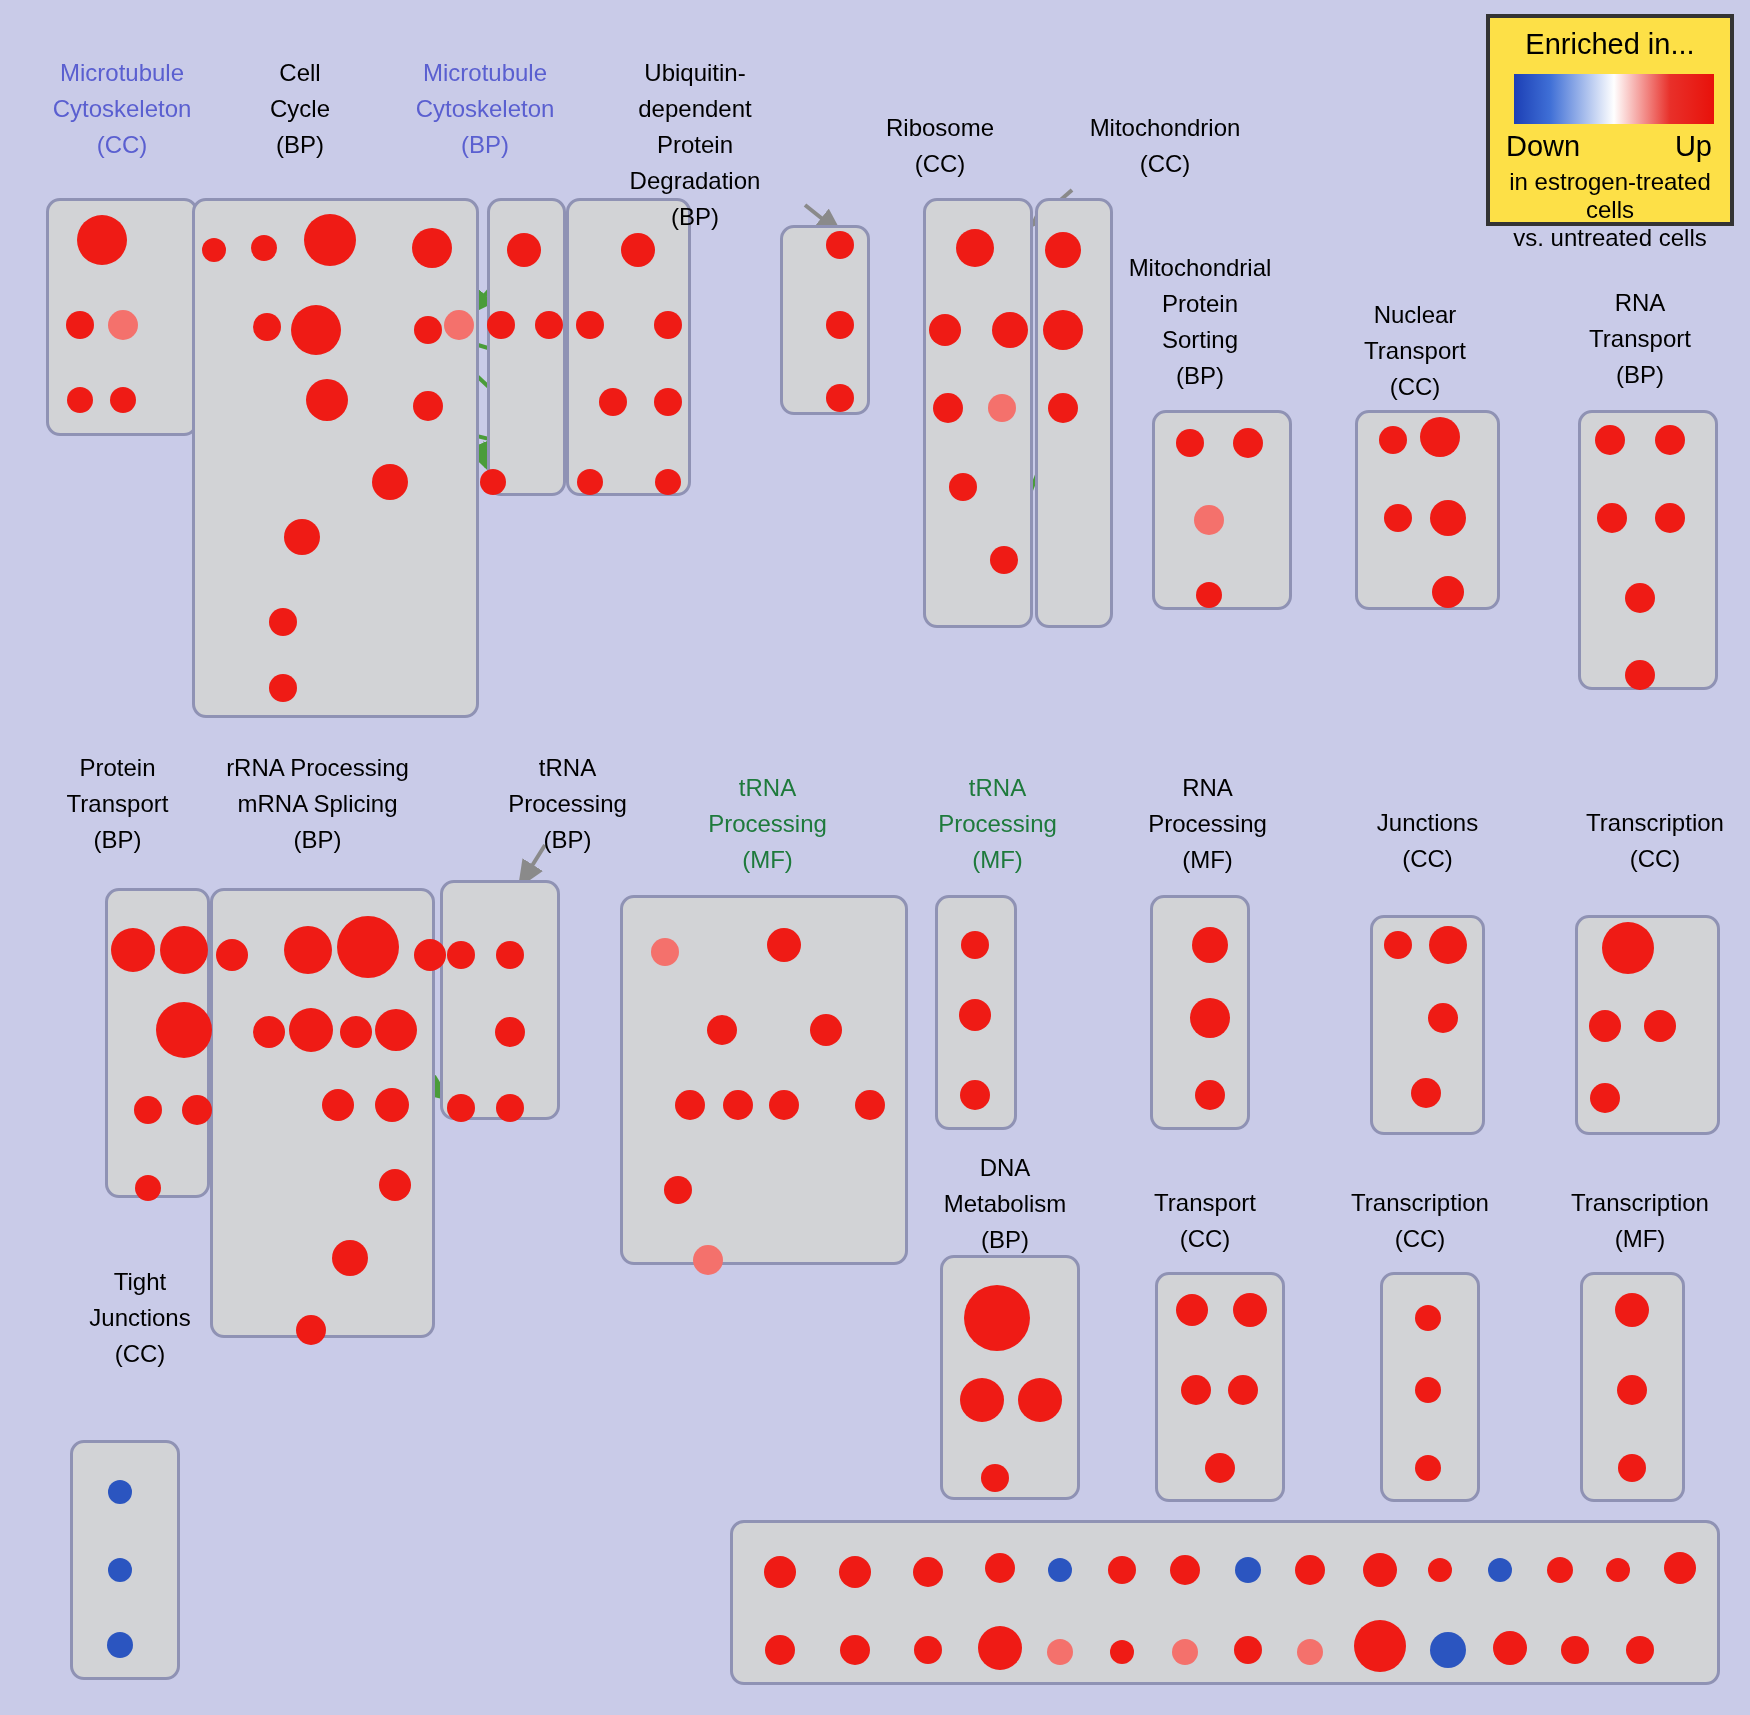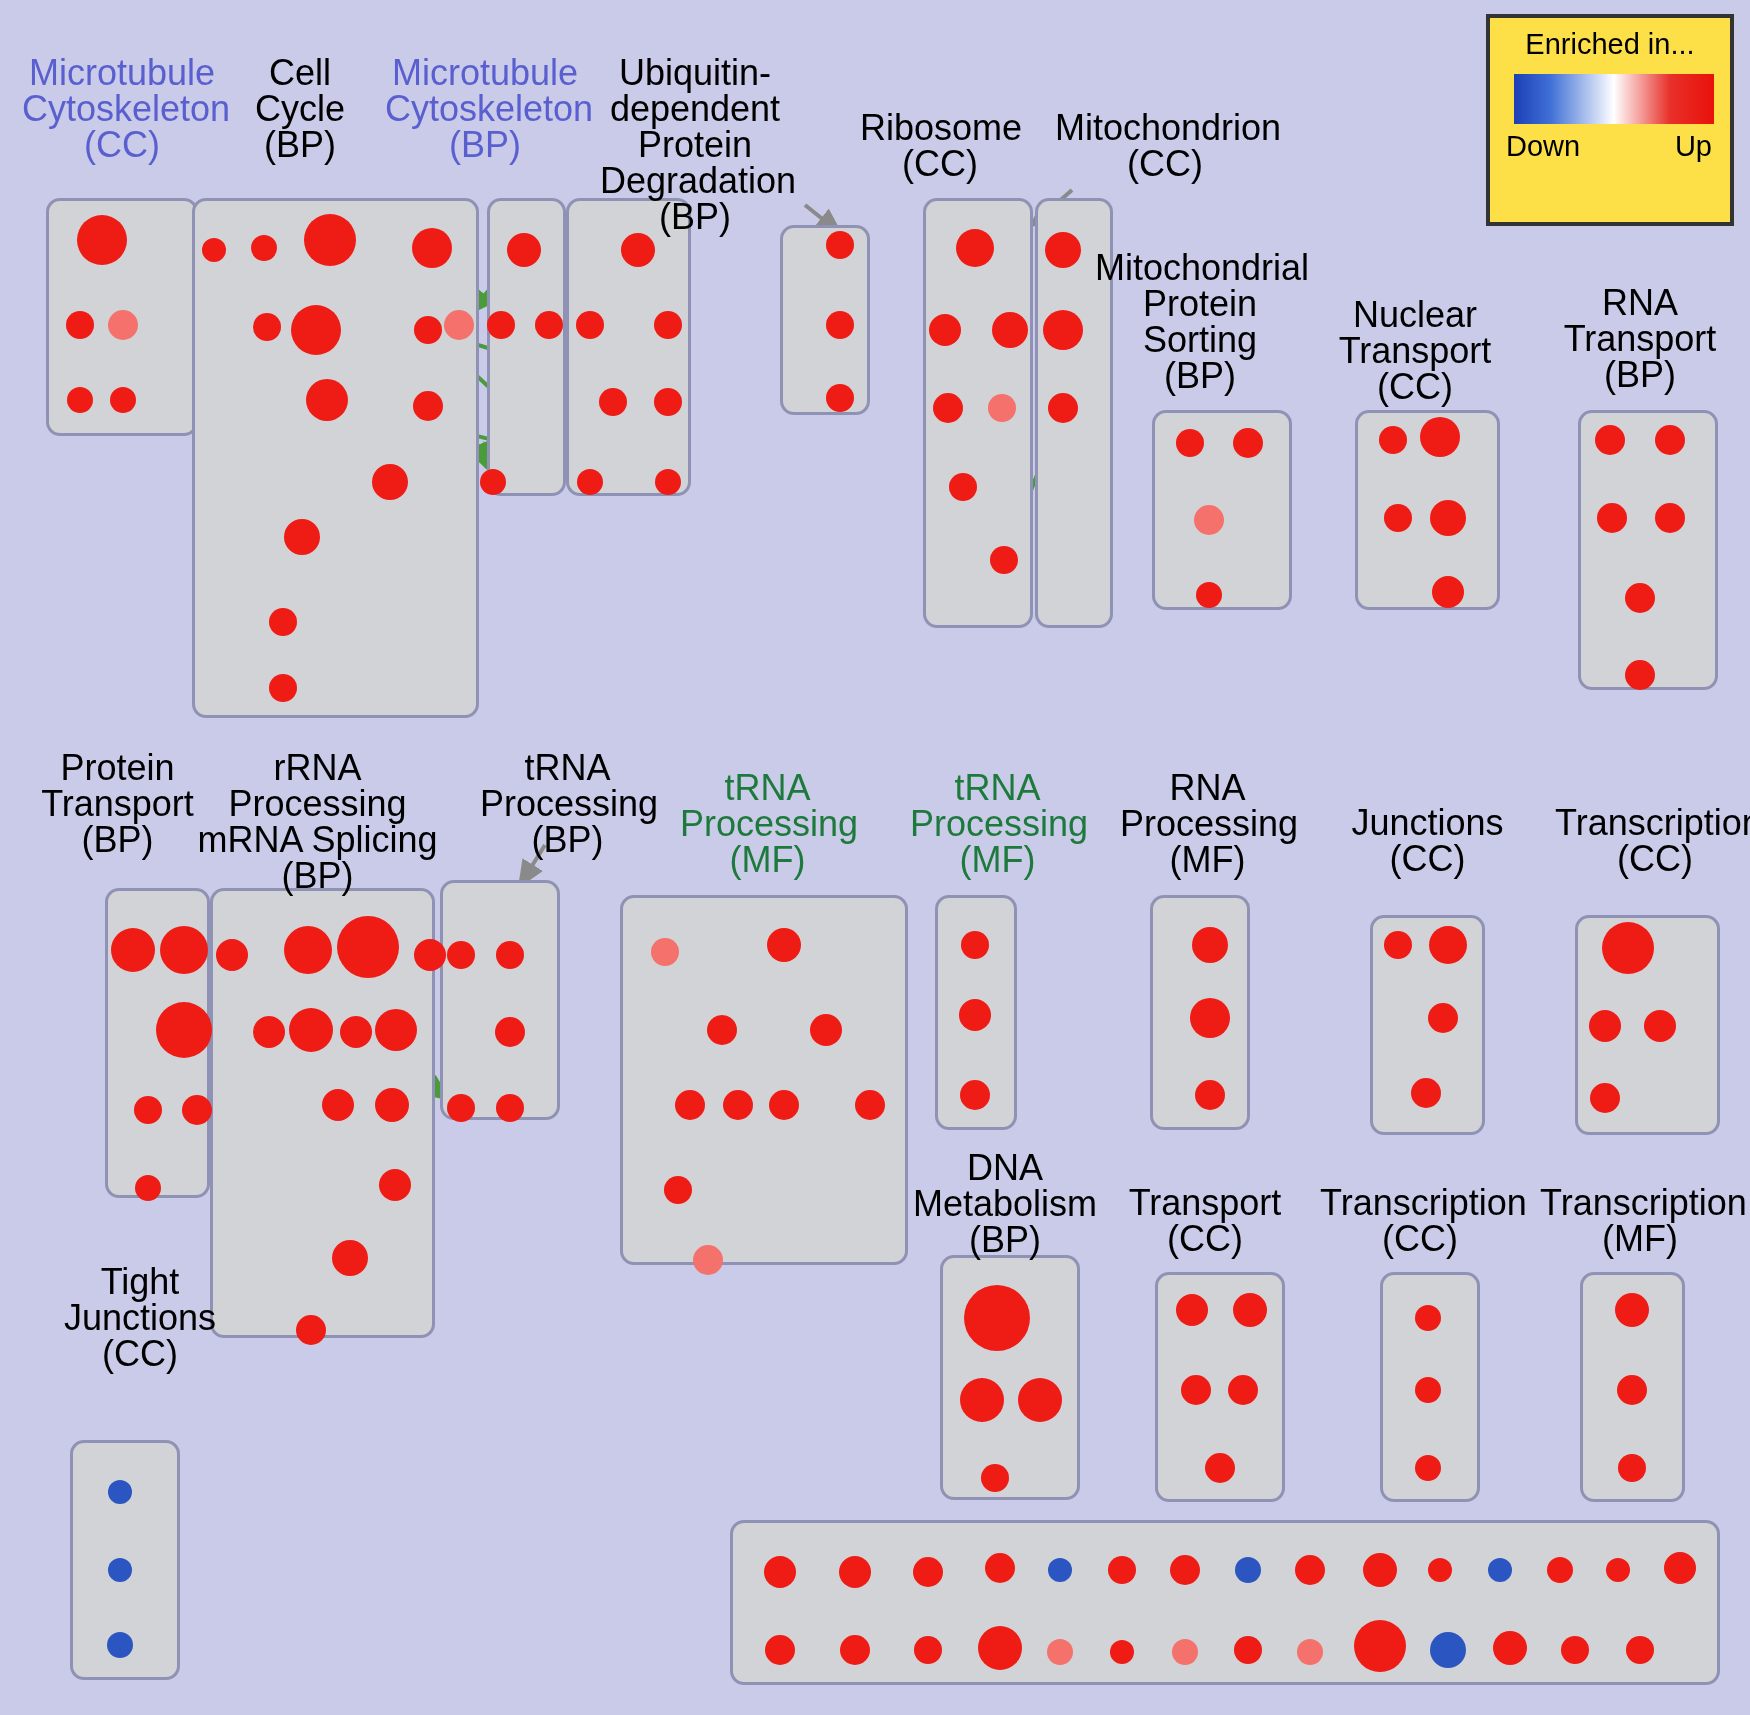--- a/index.html
+++ b/index.html
@@ -14,21 +14,21 @@
   .cluster{
     position:absolute;
     background:#d2d3d6;
     border:3px solid #8f92b4;
     border-radius:14px;
     box-sizing:border-box;
   }
   .label{
     position:absolute;
     text-align:center;
-    font-size:36px;
+    font-size:24px;
     line-height:36px;
     color:#000;
     white-space:pre-line;
   }
   .label.blue{color:#5a5fd0;}
   .label.green{color:#1e7a3c;}
   .node{
     position:absolute;
     border-radius:50%;
     transform:translate(-50%,-50%);
@@ -448,15 +448,17 @@
 Junctions
 (CC)</div>
     </div>
 
 
   <div id="legend">
     <div class="ltitle">Enriched in...</div>
     <div class="bar"></div>
     <div class="down">Down</div>
     <div class="up">Up</div>
+    <div class="sub">in estrogen-treated cells
+vs. untreated cells</div>
   </div>
 
 </div>
 
 </body></html>

